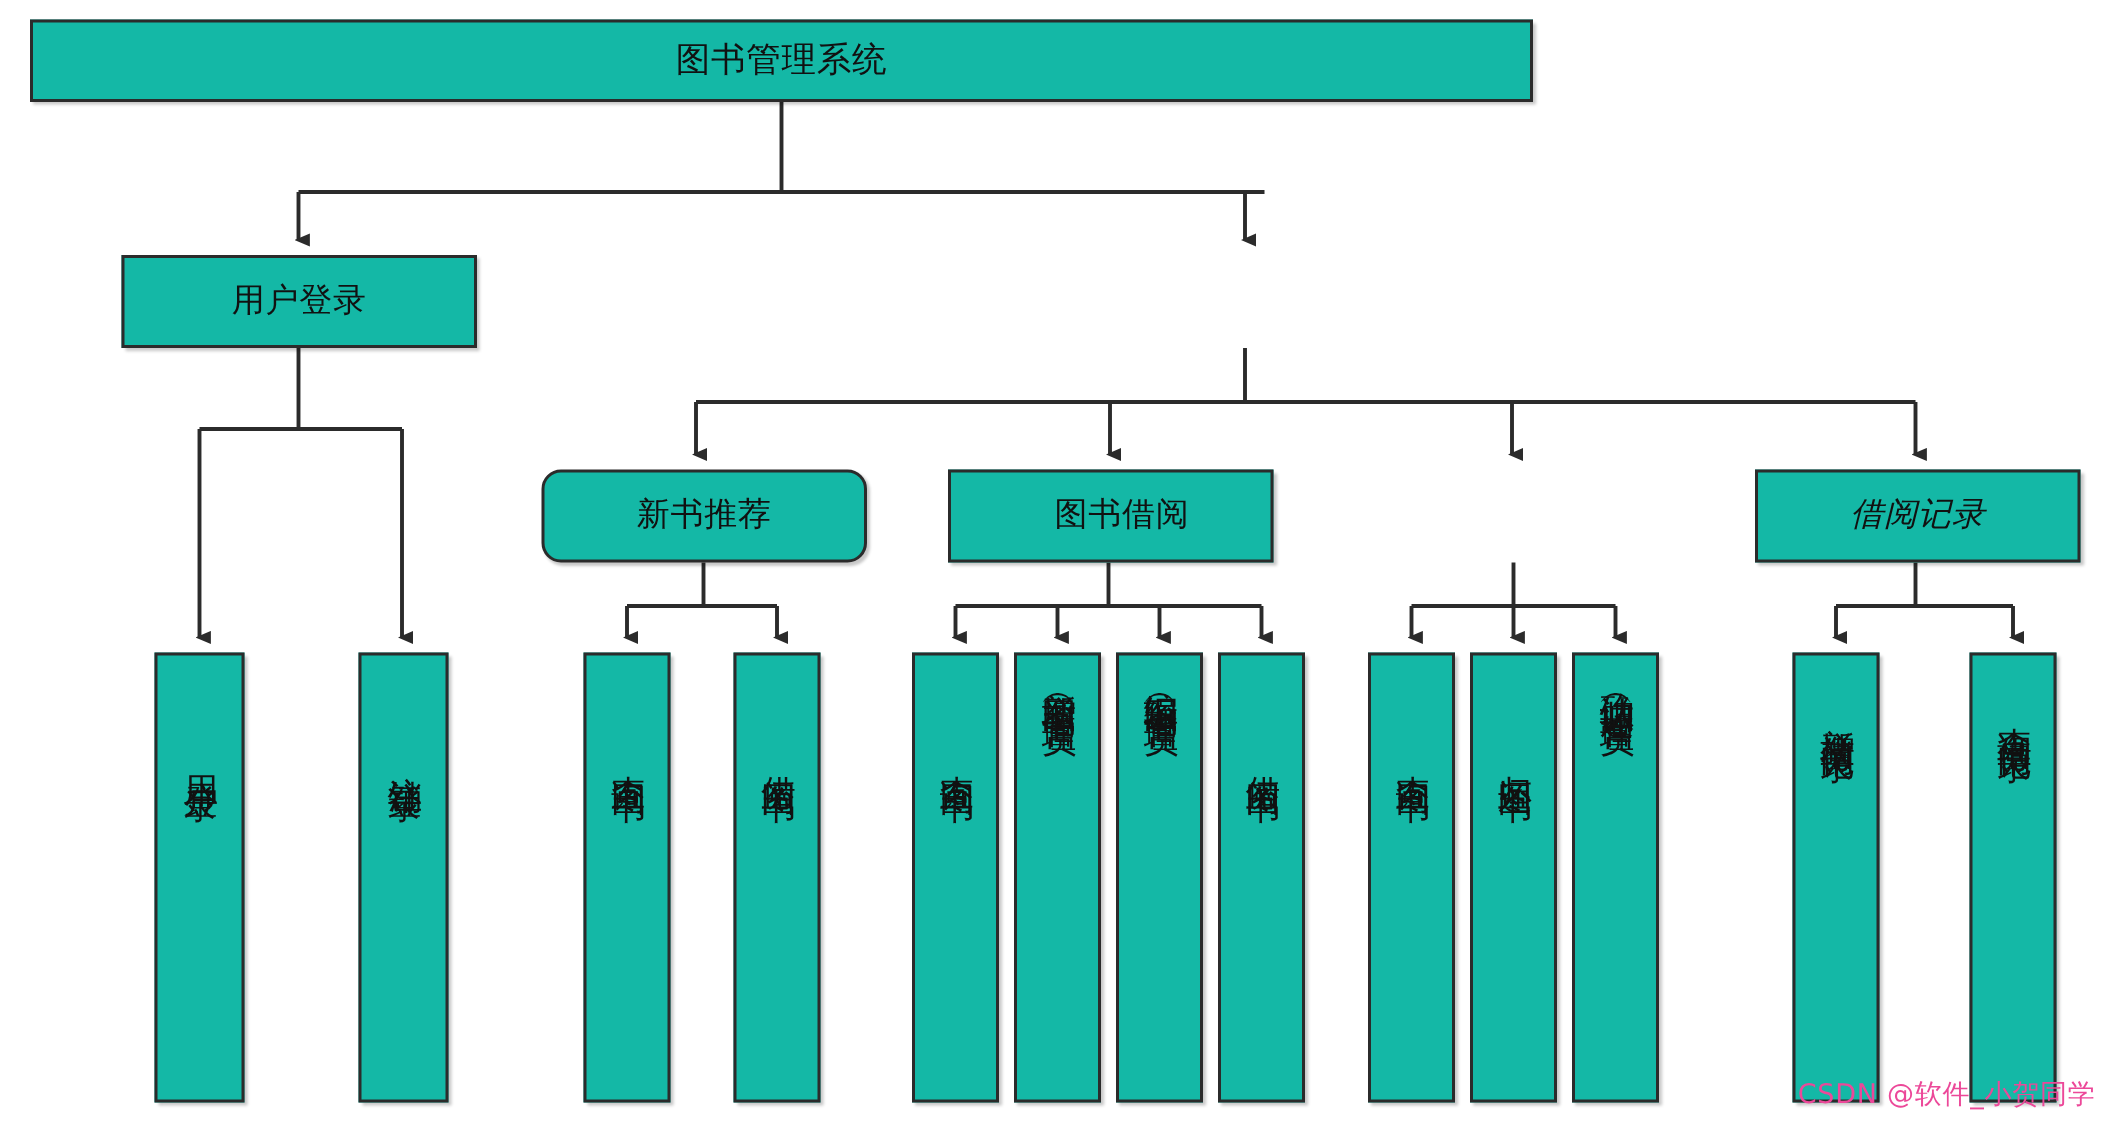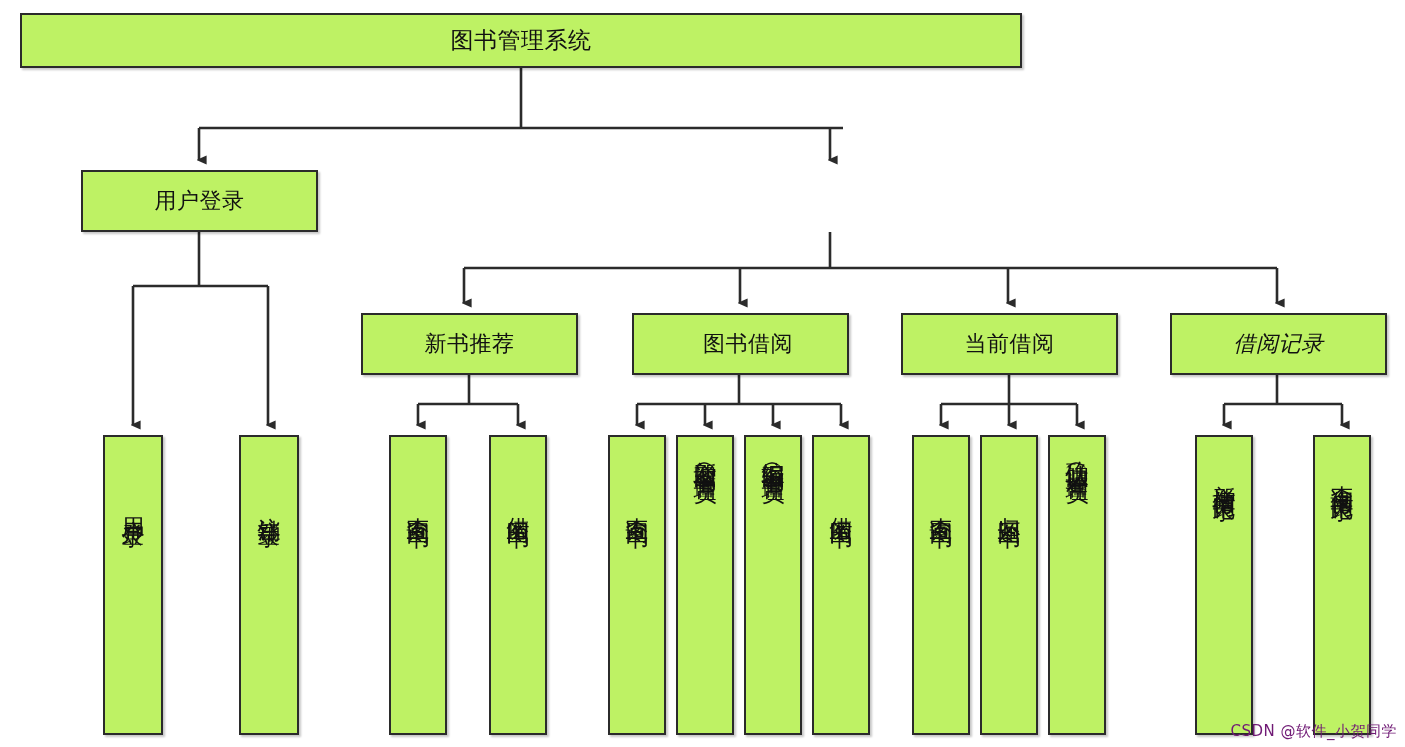--- a/index.html
+++ b/index.html
@@ -22,21 +22,21 @@
   svg#tree-svg {
     position: absolute;
     top: 0;
     left: 0;
     width: 1405px;
     height: 747px;
   }
   .node-box {
     position: absolute;
     box-sizing: border-box;
-    background: #bef264;
+    background: #14b8a6;
     border: 2.5px solid #2b2b2b;
     box-shadow: 2px 2px 2px rgba(0,0,0,0.22);
     display: flex;
     align-items: center;
     justify-content: center;
     overflow: hidden;
   }
   .node-label {
     color: #111111;
     text-align: center;
@@ -60,22 +60,22 @@
     text-orientation: upright;
     font-size: 23px;
     letter-spacing: 3px;
     line-height: 1;
     white-space: nowrap;
   }
   .watermark {
     position: absolute;
     right: 8px;
     bottom: 6px;
-    font-size: 15px;
-    color: #701a75;
+    font-size: 18px;
+    color: #ec4899;
     letter-spacing: 0.5px;
     user-select: none;
     white-space: nowrap;
   }
 </style>
 </head>
 <body>
 
 <div id="diagram-root">
 
@@ -131,28 +131,25 @@
   </svg>
 
   <div class="node-box root horizontal" style="left:20px; top:13px; width:1002px; height:55px;">
     <span class="node-label">图书管理系统</span>
   </div>
 
   <div class="node-box horizontal" style="left:81px; top:170px; width:237px; height:62px;">
     <span class="node-label">用户登录</span>
   </div>
 
-  <div class="node-box horizontal" style="left:361px; top:313px; width:217px; height:62px;">
+  <div class="node-box horizontal" style="left:361px; top:313px; width:217px; height:62px;border-radius:13px;">
     <span class="node-label">新书推荐</span>
   </div>
   <div class="node-box horizontal" style="left:632px; top:313px; width:217px; height:62px;padding-left:15px;">
     <span class="node-label">图书借阅</span>
-  </div>
-  <div class="node-box horizontal" style="left:901px; top:313px; width:217px; height:62px;">
-    <span class="node-label">当前借阅</span>
   </div>
   <div class="node-box horizontal" style="left:1170px; top:313px; width:217px; height:62px;font-style:italic;">
     <span class="node-label">借阅记录</span>
   </div>
 
   <div class="node-box vertical" style="left:103px; top:435px; width:60px; height:300px; padding-top:62px;">
     <span class="node-label">用户登录</span>
   </div>
   <div class="node-box vertical" style="left:239px; top:435px; width:60px; height:300px; padding-top:62px;">
     <span class="node-label">注销登录</span>

